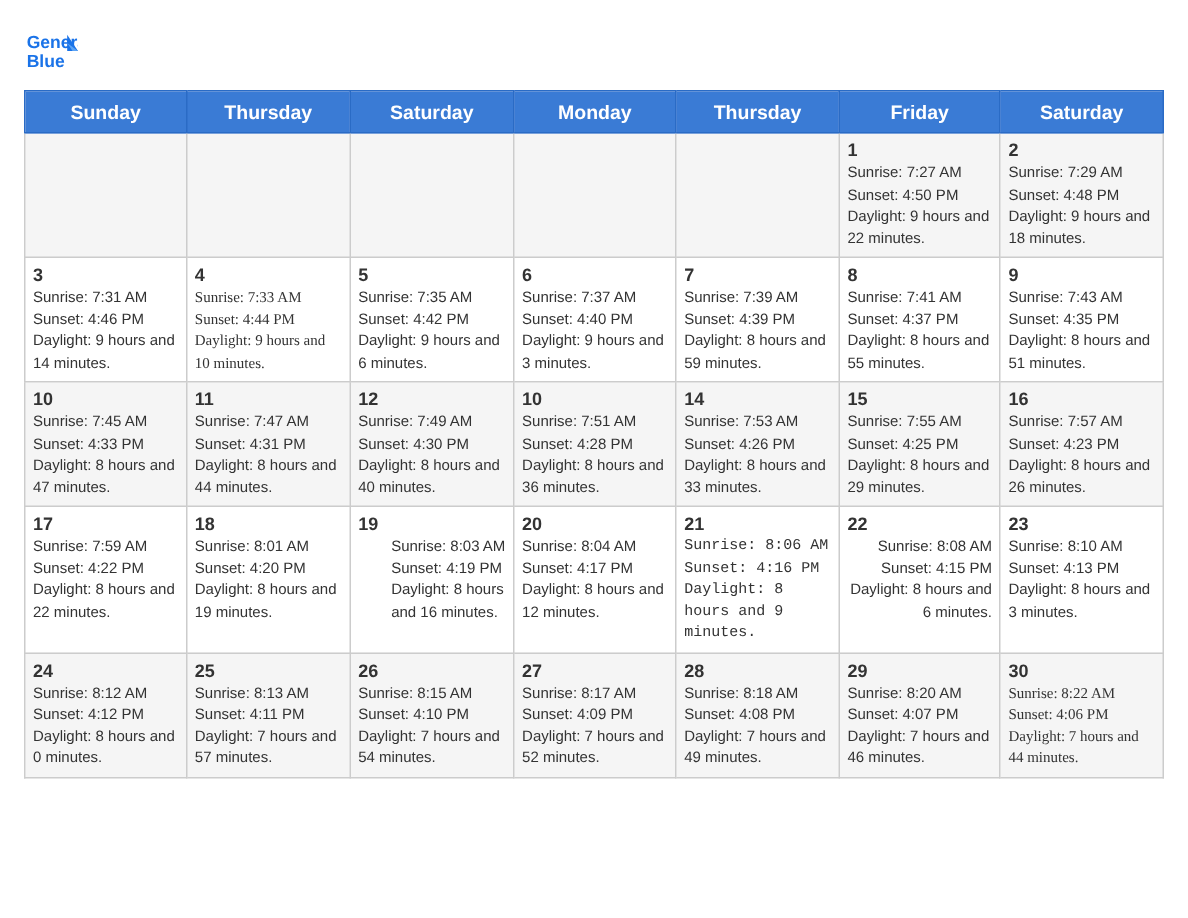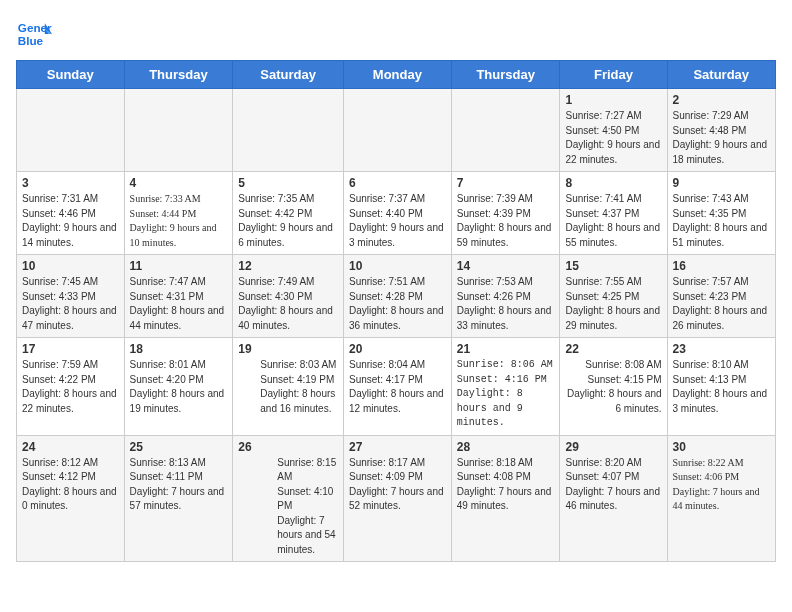--- a/index.html
+++ b/index.html
@@ -273,21 +273,21 @@
 Daylight: 8 hours and 0 minutes.</div>
         </td>
         <td>
           <span class="day-number">25</span>
           <div class="day-info" style="white-space: pre-line;">Sunrise: 8:13 AM
 Sunset: 4:11 PM
 Daylight: 7 hours and 57 minutes.</div>
         </td>
         <td>
           <span class="day-number">26</span>
-          <div class="day-info" style="white-space: pre-line; margin-left: 39px;">Sunrise: 8:15 AM
+          <div class="day-info" style="white-space: pre-line;">Sunrise: 8:15 AM
 Sunset: 4:10 PM
 Daylight: 7 hours and 54 minutes.</div>
         </td>
         <td>
           <span class="day-number">27</span>
           <div class="day-info" style="white-space: pre-line;">Sunrise: 8:17 AM
 Sunset: 4:09 PM
 Daylight: 7 hours and 52 minutes.</div>
         </td>
         <td>

